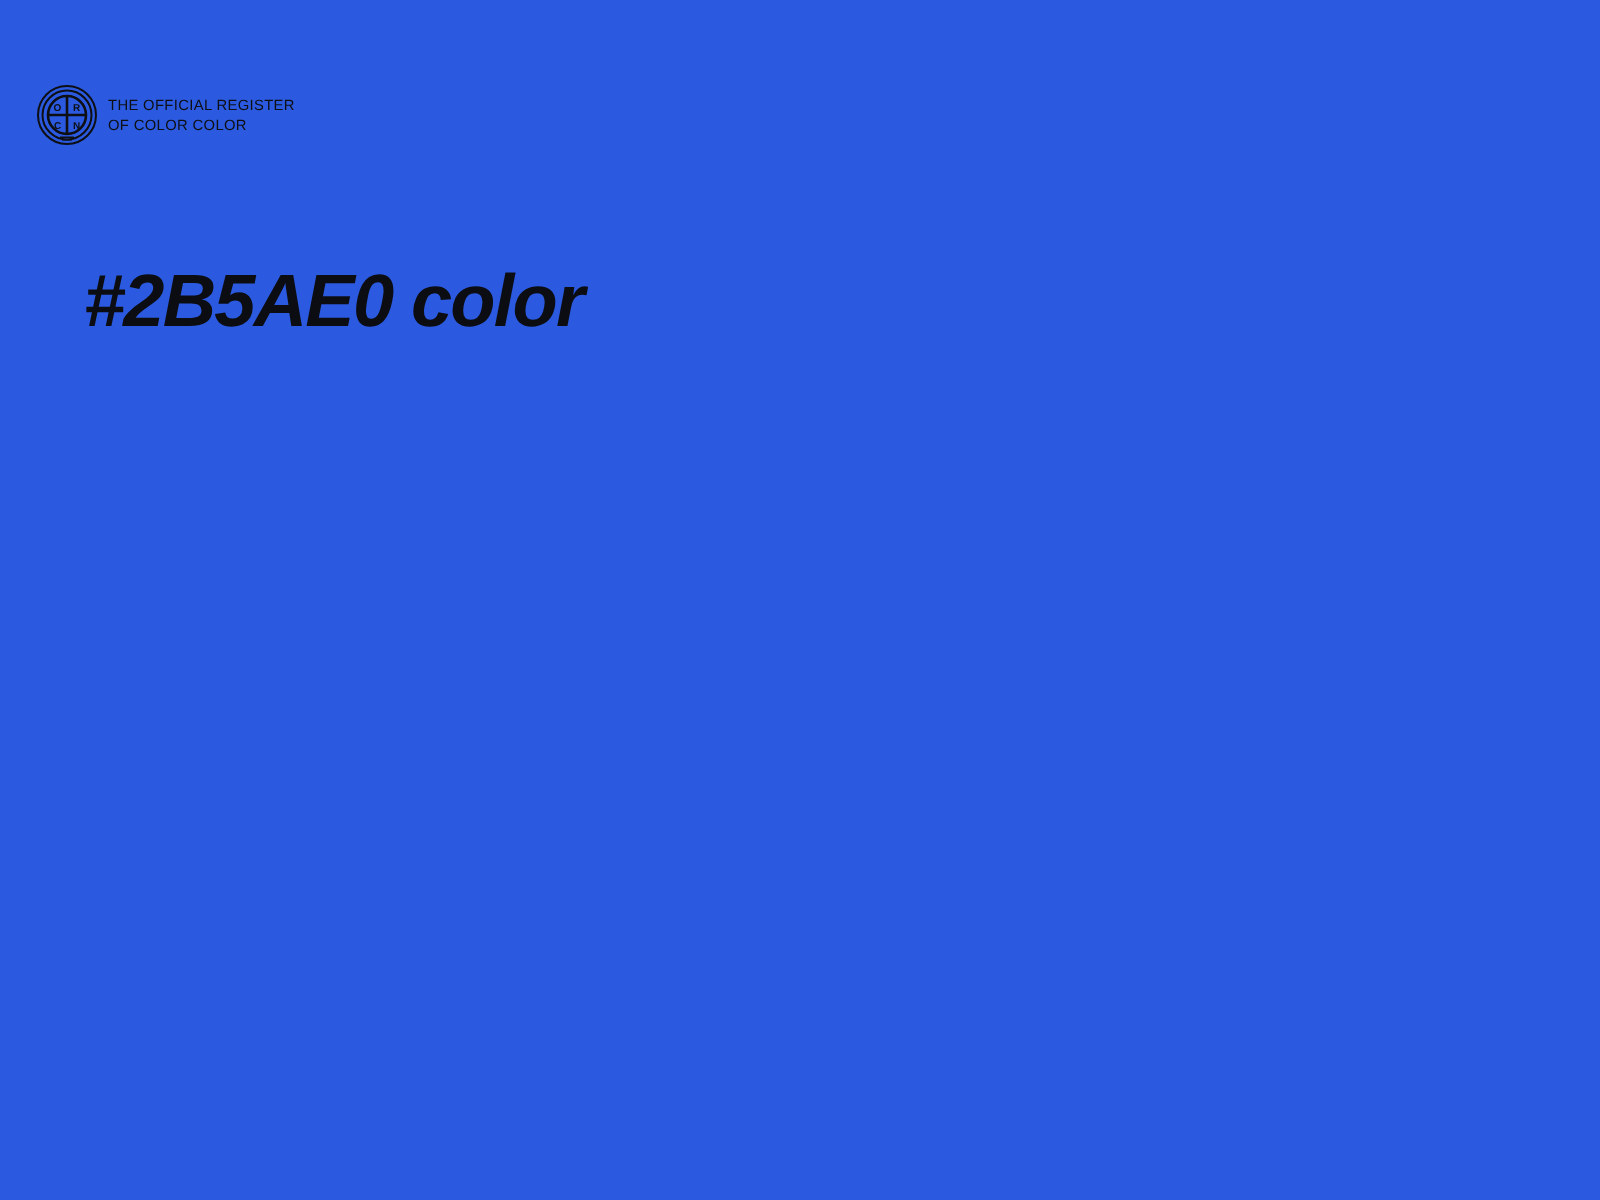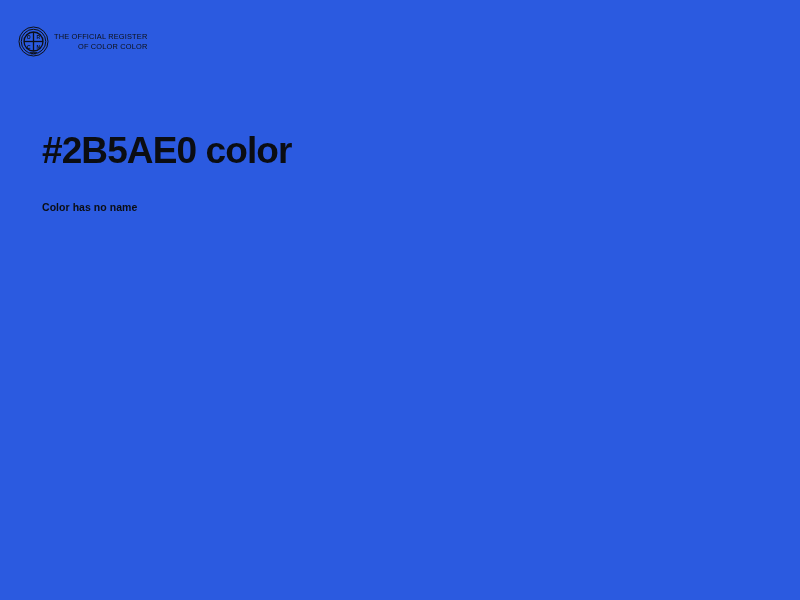--- a/index.html
+++ b/index.html
@@ -14,26 +14,25 @@
   body {
     background: #2B5AE0;
     font-family: "Liberation Sans", "DejaVu Sans", sans-serif;
     -webkit-font-smoothing: antialiased;
     position: relative;
   }
 
   
   .site-header {
     position: absolute;
-    top: 26px;
+    top: 42px;
     left: 18px;
     display: flex;
     align-items: center;
     gap: 5px;
-    text-align: right;
   }
 
   .brand-seal {
     width: 31px;
     height: 31px;
     flex: 0 0 31px;
     display: block;
   }
 
   .brand-wordmark {
@@ -50,20 +49,21 @@
     white-space: nowrap;
     font-weight: 400;
   }
 
   
   .content {
     position: absolute;
     top: 130px;
     left: 42px;
     right: 42px;
+    font-style: italic;
   }
 
   .color-title {
     font-size: 37px;
     font-weight: 700;
     letter-spacing: -0.9px;
     color: #0b0d12;
     line-height: 1.12;
     white-space: nowrap;
   }
@@ -110,15 +110,14 @@
     <span class="brand-line">THE OFFICIAL REGISTER</span>
     <span class="brand-line">OF COLOR COLOR</span>
   </div>
 
 </header>
 
 <main class="content">
 
   <h1 class="color-title">#2B5AE0 color</h1>
 
-  <p class="color-subtitle">Color has no name</p>
 
 </main>
 
 </body></html>

